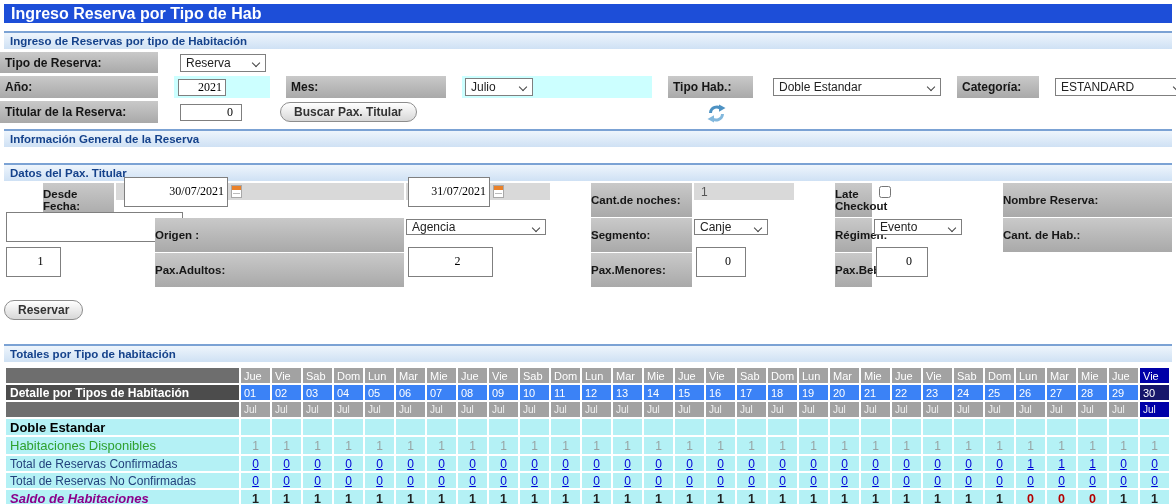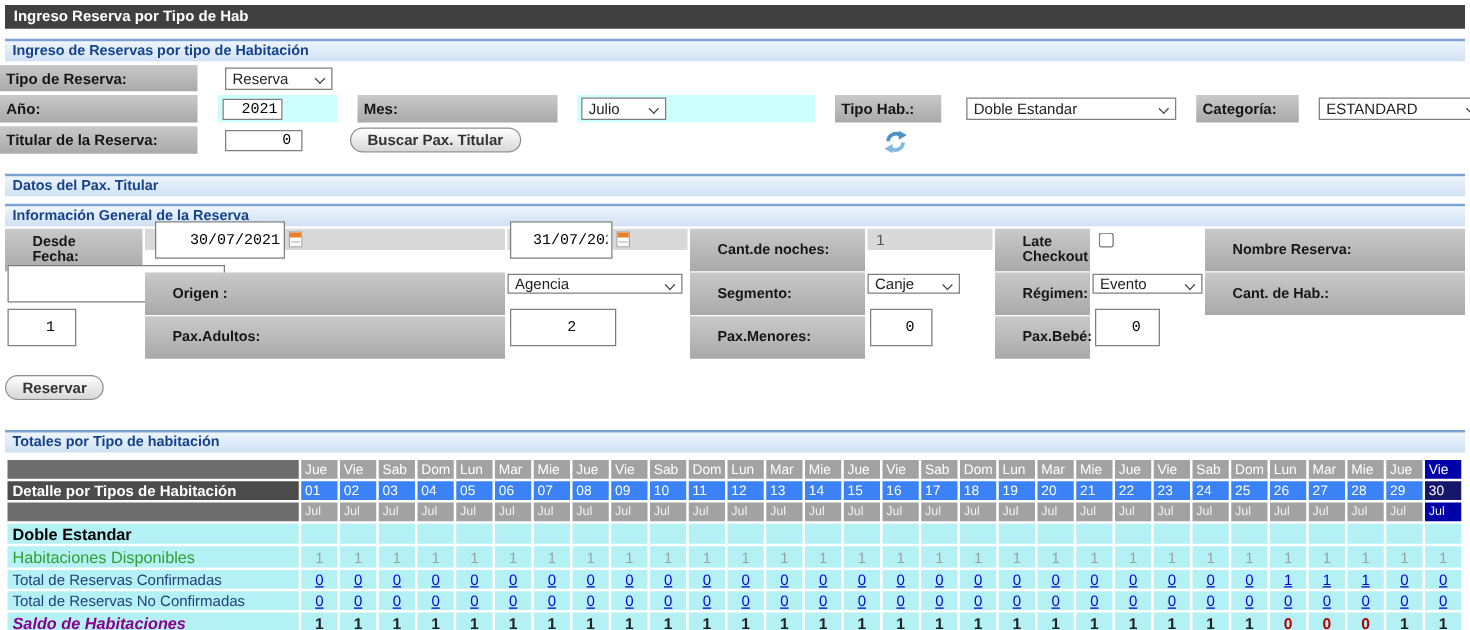--- a/index.html
+++ b/index.html
@@ -1,35 +1,35 @@
 <!DOCTYPE html>
 <html><head>
 <meta charset="utf-8">
 <style>
   * { box-sizing: border-box; }
   body { margin:0; background:#fff; font-family:"Liberation Sans", sans-serif; }
   .page { position:relative; width:1176px; height:504px; background:#ffffff; overflow:hidden; }
 
-  .titlebar { margin:4px 4px 0; height:19px; background:#404040; color:#fff;
-              font-weight:bold; font-size:12px; line-height:19px; padding-left:7px; }
+  .titlebar { margin:4px 4px 0; height:19px; background:#1d4ed8; color:#fff;
+              font-weight:bold; font-size:16px; line-height:19px; padding-left:7px; }
 
   .sech { margin:0 4px; border-top:2px solid #7ba2d4;
           background:linear-gradient(#eef5fc,#cfe1f4); color:#15428b;
           font-weight:bold; font-size:11.5px; padding:2px 6px; }
   .mt8{margin-top:8px} .mt16{margin-top:16px} .mt6{margin-top:6px} .mt24{margin-top:24px}
 
   .frow { display:flex; gap:16px; margin:3px 0 0; position:relative; }
   .lblc { background:linear-gradient(#c9c9c9,#a9a9a9); font-weight:bold; font-size:12px;
           color:#161616; display:flex; align-items:center; padding:0 5px; flex:none; }
   .cyan { background:#ccffff; display:flex; align-items:center; flex:none; }
   .whitec { background:#fff; display:flex; align-items:center; }
   .h21{height:21px} .h22{height:22px}
 
   input.box { border:1px solid #7f7f7f; height:17px; font-size:12px;
-              font-family:Liberation Mono, monospace; padding:0 3px; background:#fff; }
+              font-family:Liberation Serif, serif; padding:0 3px; background:#fff; }
   .t-right{text-align:right} .t-center{text-align:center}
 
   .sel { position:relative; background:#fff; border:1px solid #7f7f7f; height:18px;
          display:flex; align-items:center; padding:0 17px 0 5px; font-size:12px; color:#222;
          flex:none; cursor:default; }
   .sel::after { content:""; position:absolute; right:6px; top:5px; width:5px; height:5px;
                 border-right:1.6px solid #444; border-bottom:1.6px solid #444;
                 transform:rotate(45deg); }
 
   .pill { border:1px solid #8d8d8d; border-radius:10px;
@@ -39,21 +39,21 @@
   .cal { display:inline-block; width:11px; height:13px; border:1px solid #a8a8a8;
          background:#fff; position:relative; margin-left:3px; flex:none; }
   .cal::before { content:""; position:absolute; top:0; left:0; right:0; height:4px; background:#e9812a; }
   .cal::after  { content:""; position:absolute; top:7px; left:1px; right:1px; height:1px; background:#bbb; }
 
   .refresh { position:absolute; left:706px; top:2px; width:21px; height:21px; cursor:pointer; }
 
   .igrid { display:grid; grid-template-columns:110px 288px 144px 140px 100px 76px 88px 1fr;
            column-gap:2px; row-gap:1px; margin:2px 4px 0; }
   .igrid .lbl { background:linear-gradient(#c9c9c9,#a9a9a9); font-weight:bold; font-size:11.5px;
-                color:#161616; display:flex; align-items:center; padding:0 22px; height:34px; }
+                color:#161616; display:flex; align-items:center; padding:0 0; height:34px;margin-left:39px; }
   .igrid .val { display:flex; align-items:center; height:17px; }
   .igrid input.box { height:30px;padding-left:17px; }
   .igrid .sel { height:16px; }
   .gval { background:#d9d9d9; }
   .plain1 { color:#555; font-size:12px; padding-left:7px; }
   .cb { width:12px; height:12px; margin-left:5px; }
 
   table.totals { border-collapse:separate; border-spacing:2px; margin:4px 4px 0;
                  table-layout:fixed; }
   table.totals td { overflow:hidden; white-space:nowrap; padding:0; }
@@ -126,23 +126,23 @@
       <button class="pill" style="margin-left:38px">Buscar Pax. Titular</button>
     </div>
     <svg class="refresh" viewBox="0 0 21 21">
       <path d="M4.5 10a6.3 6.3 0 0 1 10.8-4.1" fill="none" stroke="#4d92c3" stroke-width="3"></path>
       <polygon points="13,1.5 19.5,5 13,8.8" fill="#4d92c3"></polygon>
       <path d="M16.5 11a6.3 6.3 0 0 1-10.8 4.1" fill="none" stroke="#82b8dd" stroke-width="3"></path>
       <polygon points="8,12.2 1.5,16 8,19.5" fill="#82b8dd"></polygon>
     </svg>
   </div>
 
+  <div class="sech mt6">Información General de la Reserva</div>
+
   <div class="sech mt16">Datos del Pax. Titular</div>
-
-  <div class="sech mt6">Información General de la Reserva</div>
 
   <div class="igrid">
 
     <div class="lbl">Desde Fecha:</div>
     <div class="val gval">
       <input class="box t-right" style="width: 104px; margin-left: 8px;" value="30/07/2021">
       <span class="cal"></span>
     </div>
     <div class="val gval">
       <input class="box t-right" style="width: 82px; margin-left: 2px;" value="31/07/2021">

